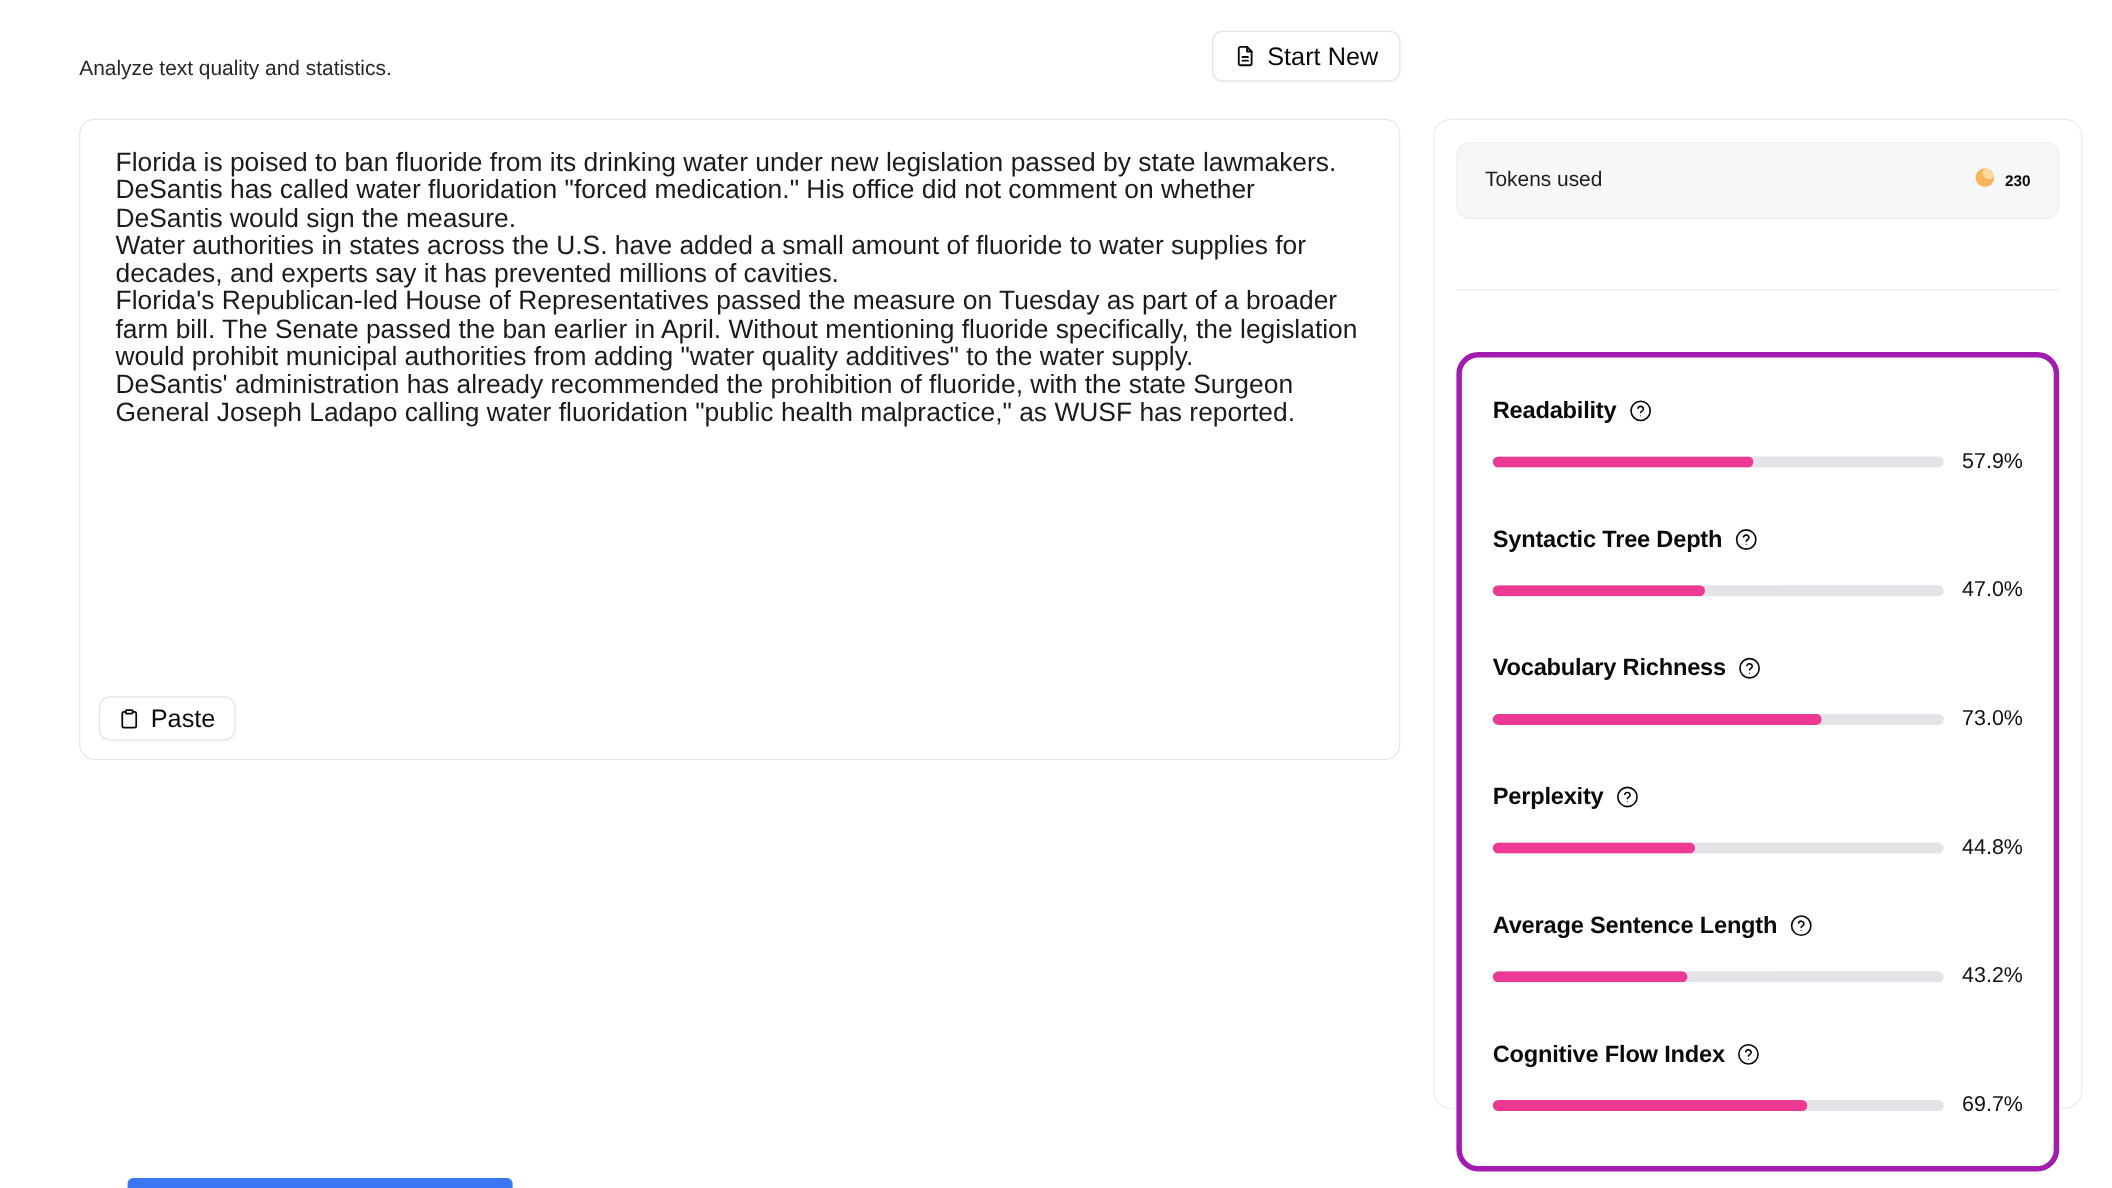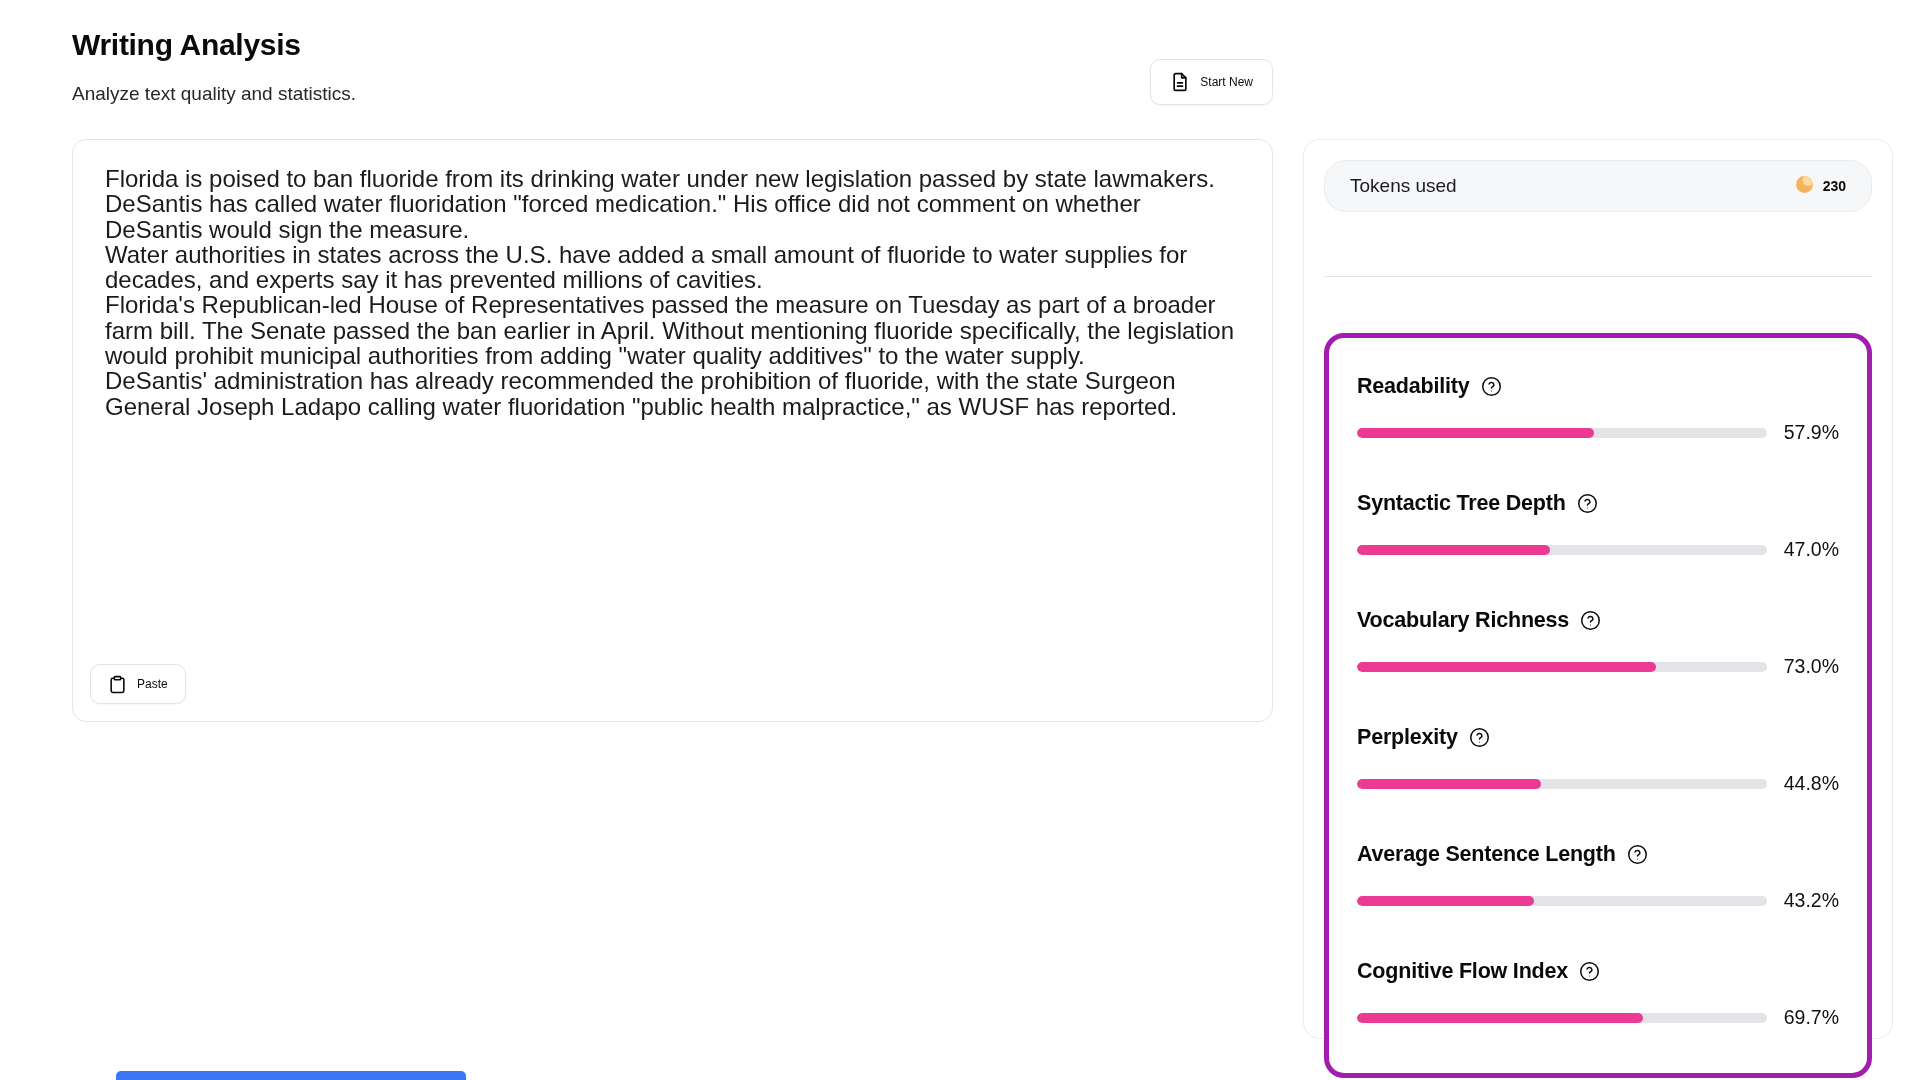--- a/index.html
+++ b/index.html
@@ -9,41 +9,41 @@
   .page { padding: 28px 26px 0 72px; position: relative; width: 1920px; height: 1080px; }
 
   
   .header-row { width: 1201px; display: flex; justify-content: space-between;
     align-items: flex-end; margin-bottom: 34px; }
   h1.page-title { font-size: 30px; font-weight: 700; letter-spacing: -0.3px; color: #0a0a0a; }
   p.page-subtitle { font-size: 19px; color: #27272a; margin-top: 21px; }
 
   .btn { display: inline-flex; align-items: center; gap: 10px; background: #fff;
     border: 1px solid #e4e4e7; border-radius: 10px; cursor: pointer;
-    font-family: "Liberation Sans", sans-serif; font-size: 12px; font-weight: 500; color: #0a0a0a;
+    font-family: "Liberation Sans", sans-serif; font-size: 23px; font-weight: 500; color: #0a0a0a;
     box-shadow: 0 1px 2px rgba(0,0,0,0.04); }
   .btn svg { display: block; }
   .btn-start-new { height: 46px; padding: 0 19px; }
   .btn-paste { height: 40px; padding: 12px 17px; position: absolute; left: 17px; bottom: 17px; }
 
   
   .columns { display: flex; gap: 30px; align-items: flex-start; }
 
   
   .editor-card { position: relative; width: 1201px; height: 583px; background: #fff;
     border: 1px solid #e5e5e8; border-radius: 14px; padding: 26px 32px; }
   .editor-text { font-size: 24px; line-height: 25.3px; color: #1b1b1f; }
   .editor-text p { margin: 0; }
 
   
   .results-panel { width: 590px; height: 900px; border: 1px solid #ebebee;
     border-radius: 16px; padding: 20px; background: #fff; }
 
-  .tokens-card { height: 52px; background: #f6f7f8; border: 1px solid #ececf0;
-    border-radius: 22px; display: flex; align-items: center; justify-content: space-between;
+  .tokens-card { height: 70px; background: #f6f7f8; border: 1px solid #ececf0;
+    border-radius: 12px; display: flex; align-items: center; justify-content: space-between;
     padding: 0 25px; }
   .tokens-label { font-size: 19px; color: #1c1c1f; }
   .tokens-right { display: flex; align-items: center; gap: 9px; }
   .tokens-value { font-size: 14px; font-weight: 700; color: #0a0a0a; }
 
   .panel-divider { border: none; border-top: 1px solid #e6e6ea; margin: 64px 0 0 0; }
 
   .metrics-card { margin-top: 56px; border: 5px solid #a21caf; border-radius: 20px;
     padding: 36px 28px 44px 28px; background: #fff; }
   .metric + .metric { margin-top: 47px; }
@@ -59,21 +59,20 @@
   .bottom-bar { position: absolute; left: 116px; bottom: 0; width: 350px; height: 9px;
     border-radius: 5px 5px 0 0; }
 </style>
 </head>
 <body>
 
 <div class="page">
 
   <div class="header-row">
     <div>
-      <h1 class="page-title">Writing Analysis</h1>
       <p class="page-subtitle">Analyze text quality and statistics.</p>
     </div>
     <button class="btn btn-start-new">
       <span class="icon">
         <svg width="20" height="20" viewBox="0 0 24 24" fill="none" stroke="currentColor" stroke-width="2" stroke-linecap="round" stroke-linejoin="round">
           <path d="M14 2H7a2 2 0 0 0-2 2v16a2 2 0 0 0 2 2h10a2 2 0 0 0 2-2V7z"></path>
           <path d="M14 2v5h5"></path>
             <path d="M9 13h6"></path>
             <path d="M9 17h6"></path>
         </svg>

